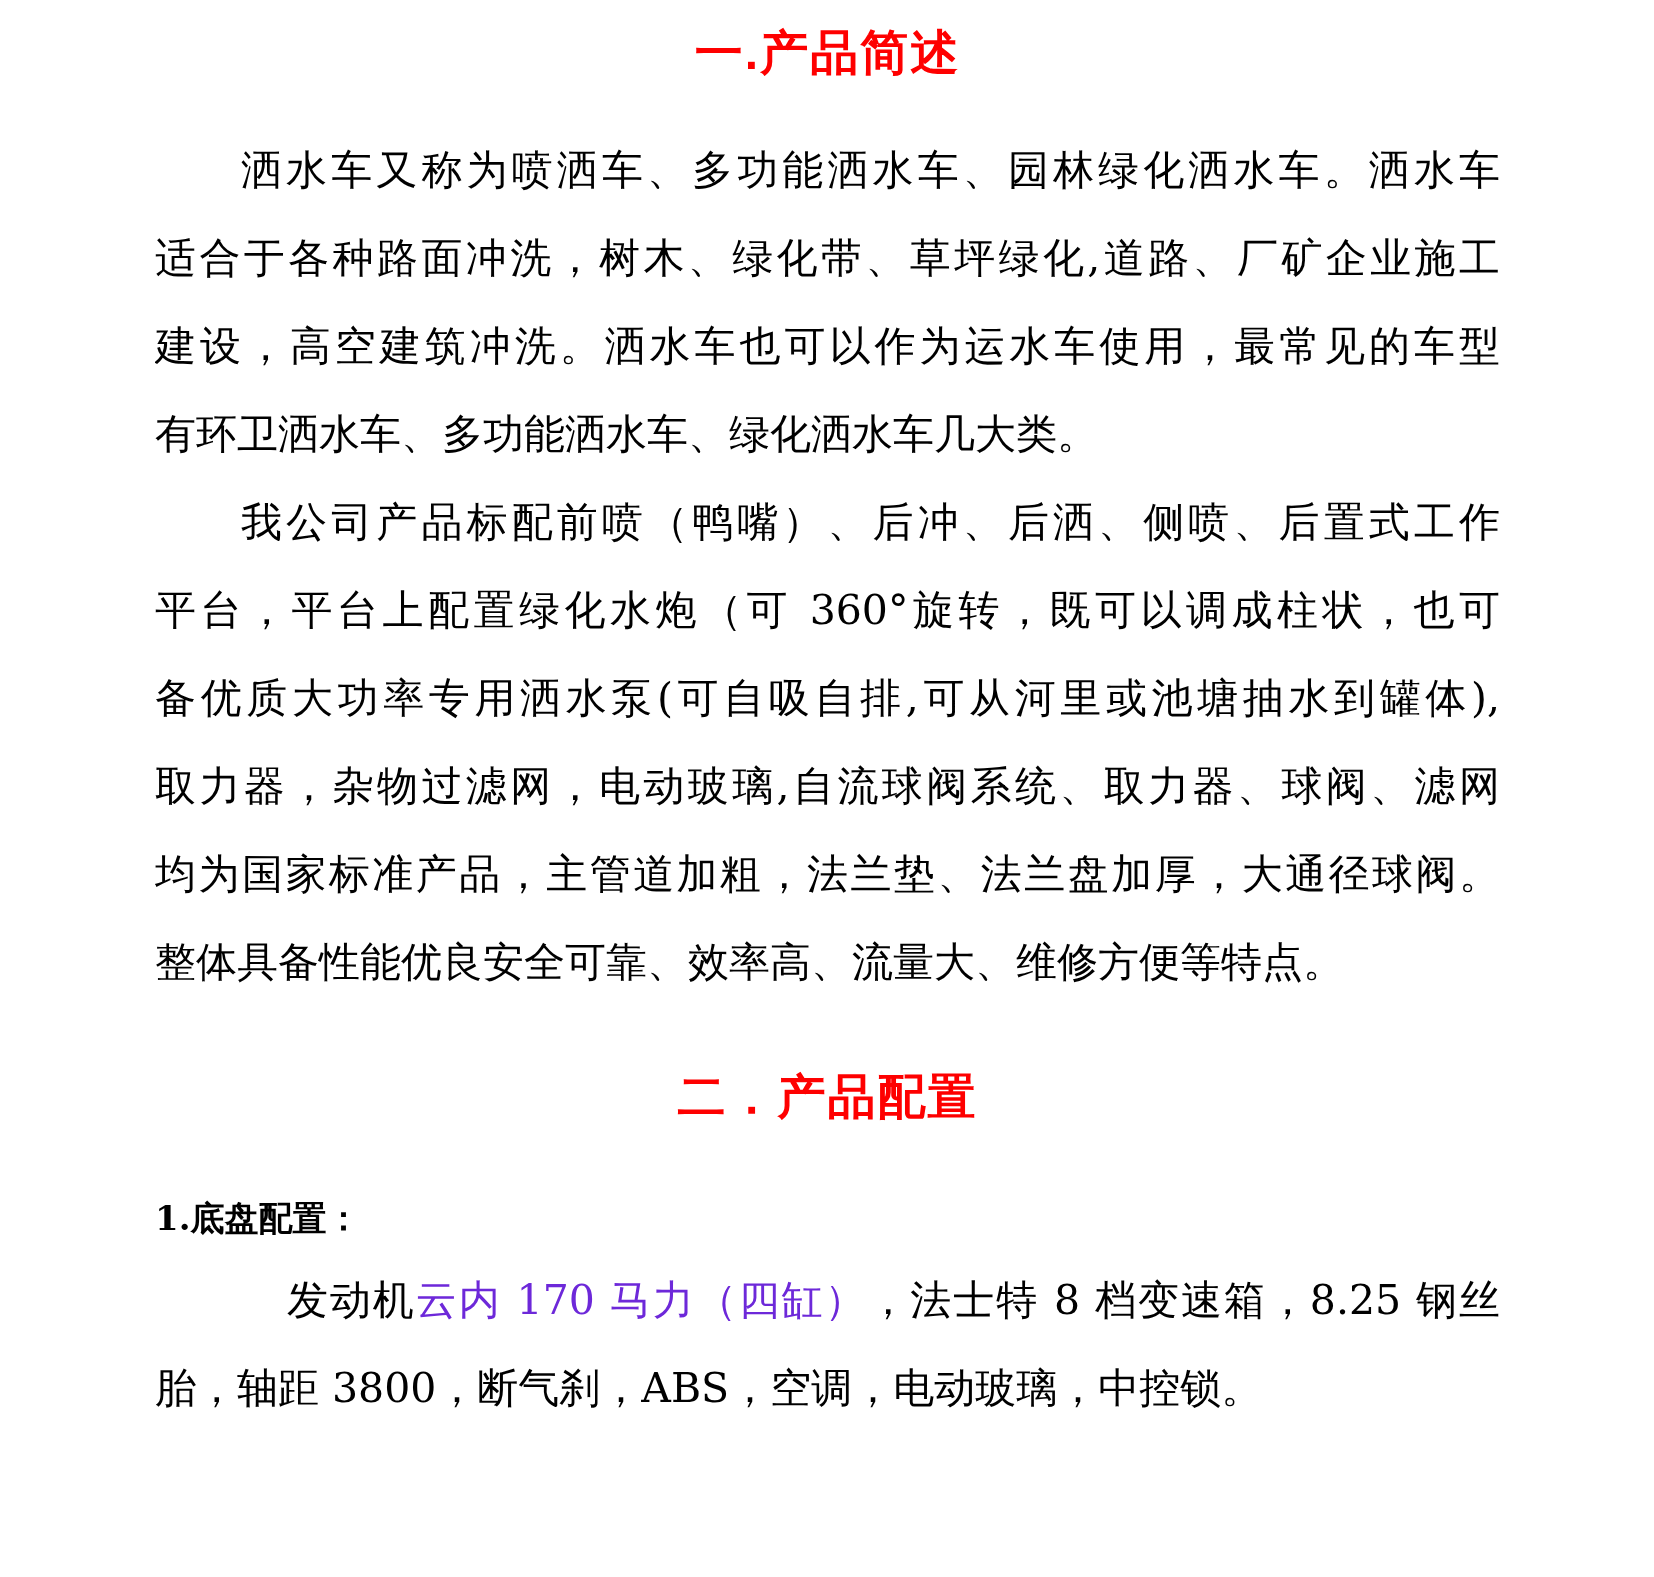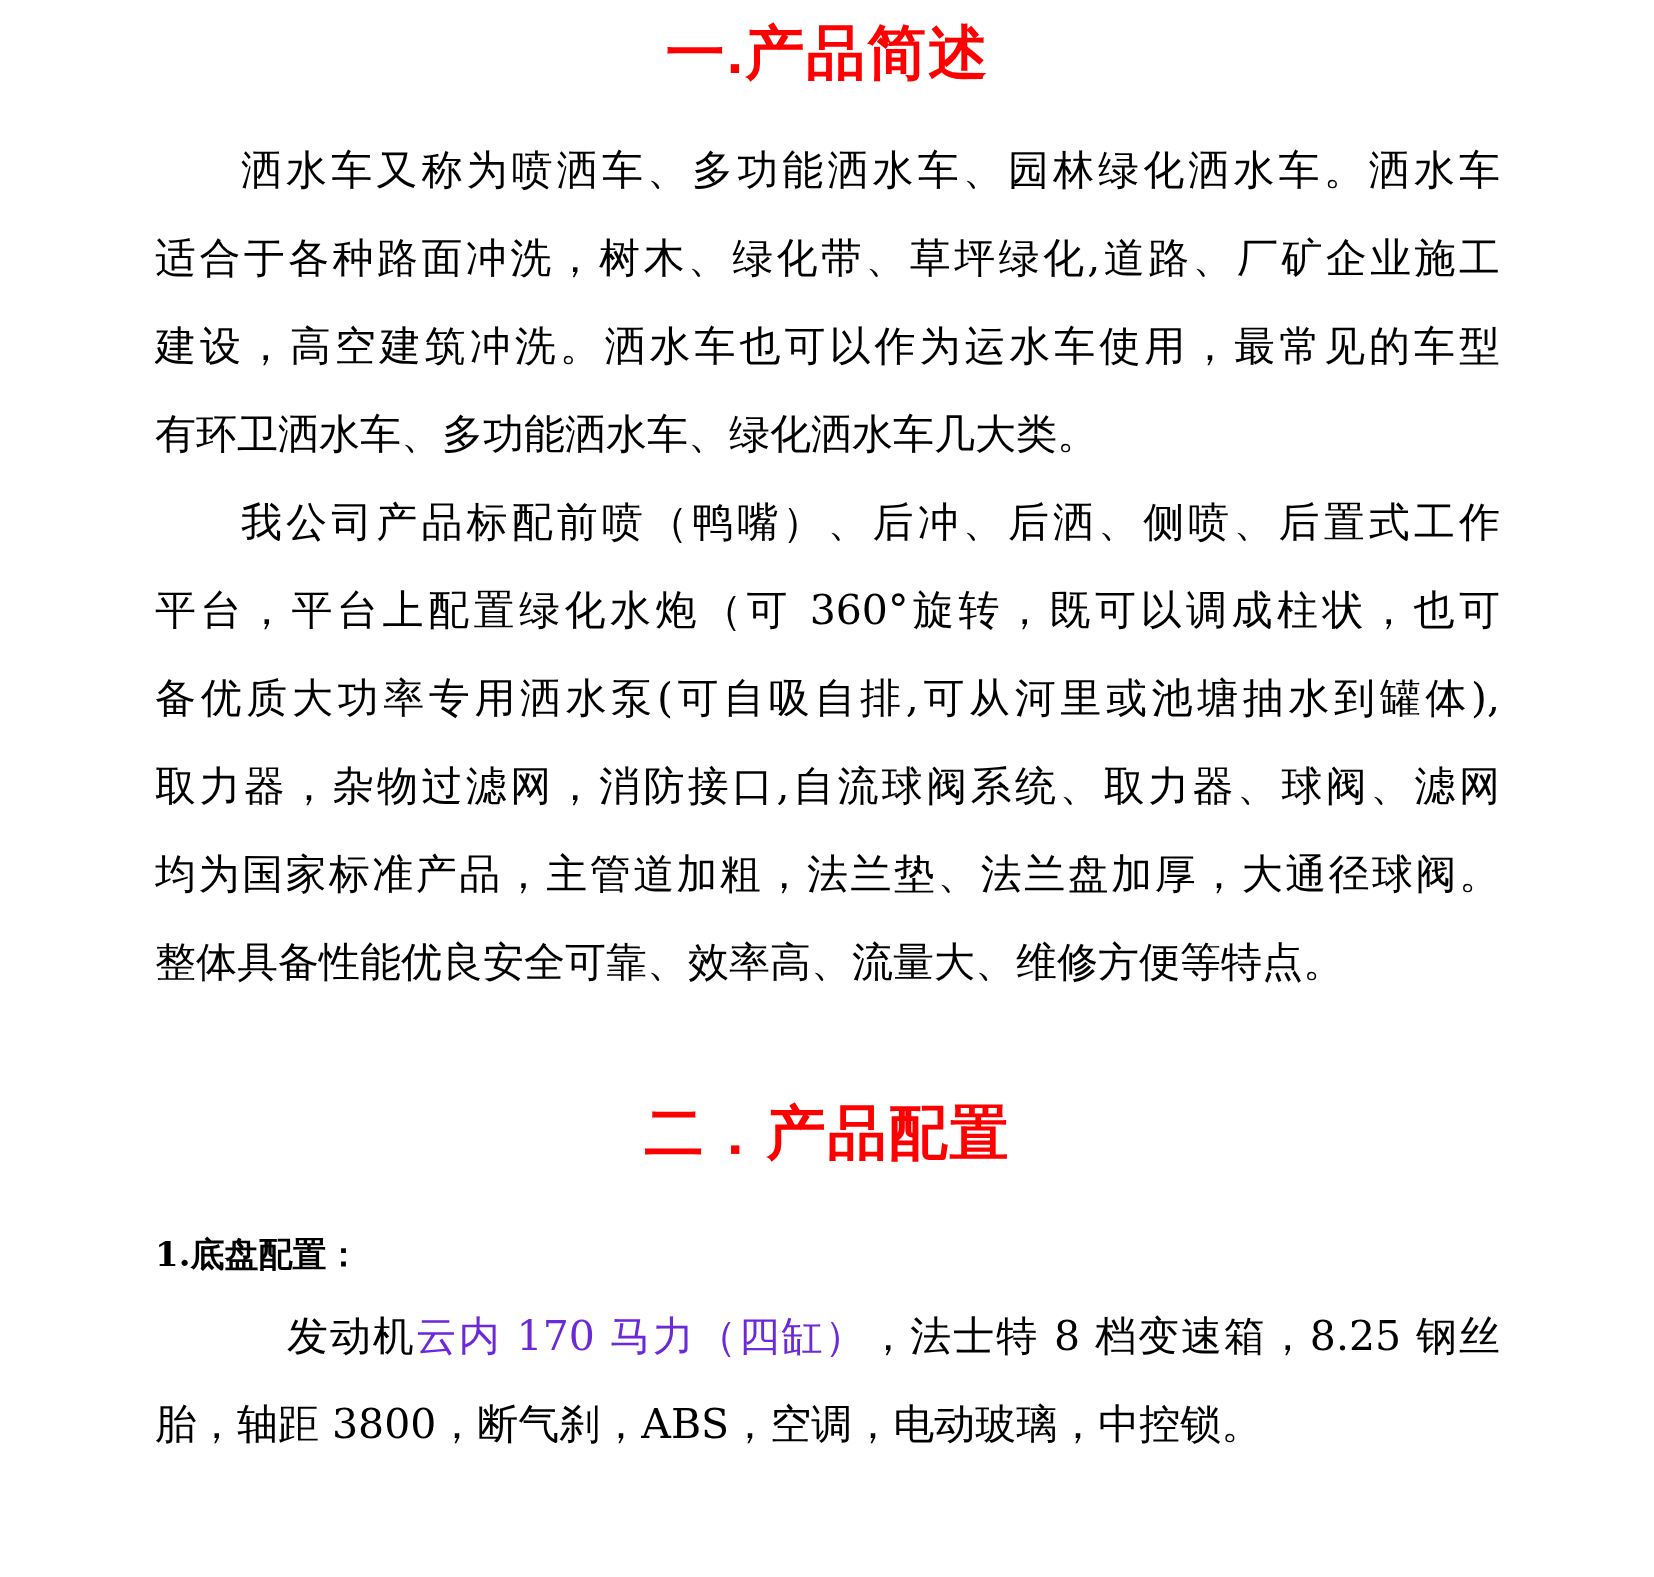--- a/index.html
+++ b/index.html
@@ -15,28 +15,28 @@
     overflow: hidden;
     box-sizing: border-box;
     padding: 0 154px 0 155px;
     color: #000000;
   }
   
   .sec-title {
     font-family: "Liberation Sans", "DejaVu Sans", sans-serif;
     font-weight: bold;
     color: #fe0000;
-    font-size: 59px;
+    font-size: 48px;
     line-height: 90px;
     text-align: center;
     letter-spacing: 2px;
     white-space: nowrap;
   }
   .sec-title.first { margin-top: 8px; }
-  .sec-title.second { margin-top: 82px; }
+  .sec-title.second { margin-top: 46px; }
 
   
   .body-block { margin-top: 28px; }
   .line {
     font-family: "DejaVu Serif", "Liberation Serif", serif;
     font-size: 41px;
     line-height: 88px;
     height: 88px;
     text-align: justify;
     text-align-last: justify;
@@ -72,21 +72,21 @@
   <div class="sec-title first">一.产品简述</div>
 
   <div class="body-block">
     <div class="line indent">洒水车又称为喷洒车、多功能洒水车、园林绿化洒水车。洒水车</div>
     <div class="line">适合于各种路面冲洗，树木、绿化带、草坪绿化,道路、厂矿企业施工</div>
     <div class="line">建设，高空建筑冲洗。洒水车也可以作为运水车使用，最常见的车型</div>
     <div class="line noj">有环卫洒水车、多功能洒水车、绿化洒水车几大类。</div>
     <div class="line indent">我公司产品标配前喷（鸭嘴）、后冲、后洒、侧喷、后置式工作</div>
     <div class="line">平台，平台上配置绿化水炮（可 360°旋转，既可以调成柱状，也可</div>
     <div class="line">备优质大功率专用洒水泵(可自吸自排,可从河里或池塘抽水到罐体),</div>
-    <div class="line">取力器，杂物过滤网，消防接口,自流球阀系统、取力器、球阀、滤网</div>
+    <div class="line">取力器，杂物过滤网，电动玻璃,自流球阀系统、取力器、球阀、滤网</div>
     <div class="line">均为国家标准产品，主管道加粗，法兰垫、法兰盘加厚，大通径球阀。</div>
     <div class="line noj">整体具备性能优良安全可靠、效率高、流量大、维修方便等特点。</div>
   </div>
 
   <div class="sec-title second">二．产品配置</div>
 
   <div class="sub-heading">1.底盘配置：</div>
 
   <div class="chassis-block">
     <div class="line indent-lg"><span>发动机</span><span class="red-text">云内 170 马力（四缸）</span><span>，法士特 8 档变速箱，8.25 钢丝</span></div>

